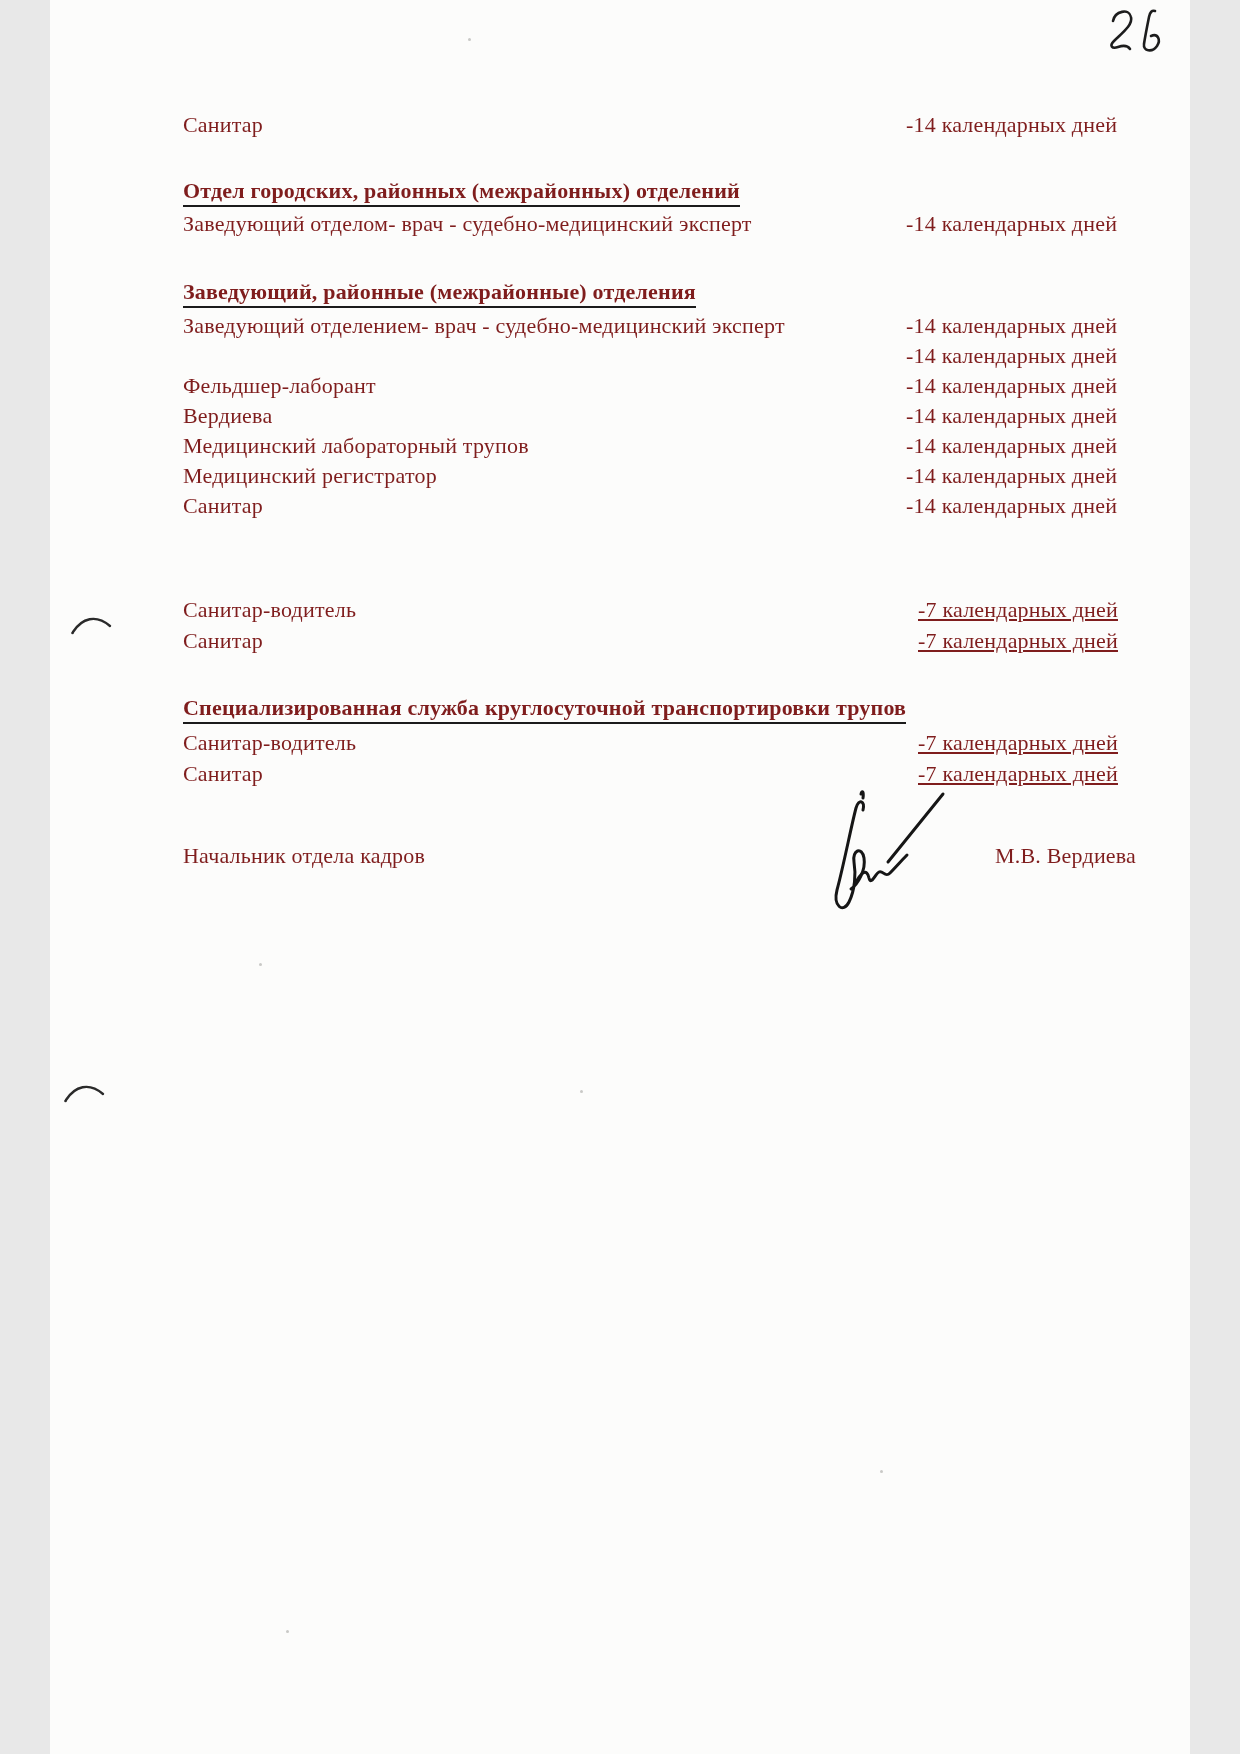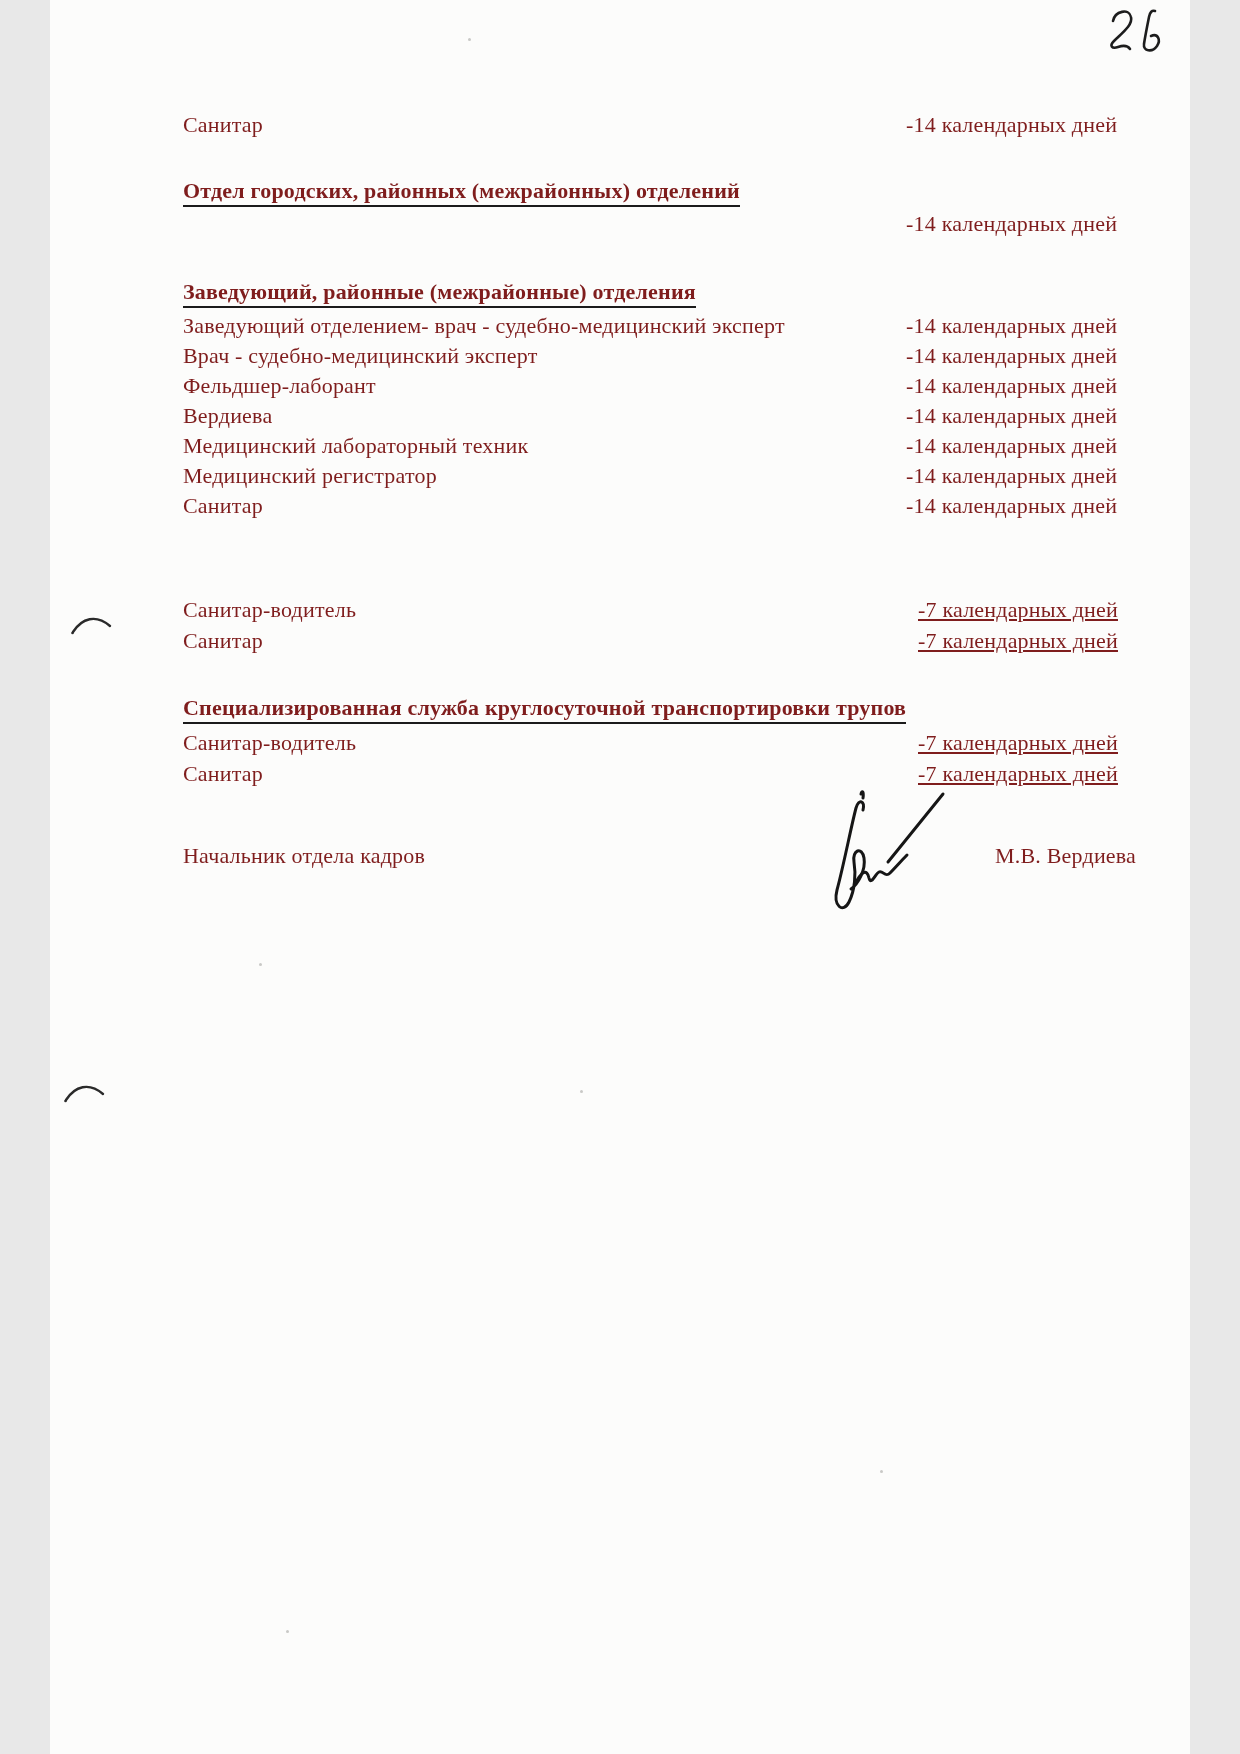--- a/index.html
+++ b/index.html
@@ -78,42 +78,42 @@
     <path d="M50 5 C47 4 45 6 44 11 C42 21 40 31 39 38 C38 45 47 47 52 40 C56 34 53 27 46 30"></path>
   </svg>
 
   <div class="row" style="top:112px">
     <span class="pos">Санитар</span>
     <span class="val">-14 календарных дней</span>
   </div>
 
   <h2 class="heading" style="top:178px">Отдел городских, районных (межрайонных) отделений</h2>
   <div class="row" style="top:211px">
+    <span class="pos">Заведующий отделом- врач - судебно-медицинский эксперт</span>
     <span class="val">-14 календарных дней</span>
   </div>
 
   <h2 class="heading" style="top:279px">Заведующий, районные (межрайонные) отделения</h2>
   <div class="row" style="top:313px">
     <span class="pos">Заведующий отделением- врач - судебно-медицинский эксперт</span>
     <span class="val">-14 календарных дней</span>
   </div>
   <div class="row" style="top:343px">
-    <span class="pos">Врач - судебно-медицинский эксперт</span>
     <span class="val">-14 календарных дней</span>
   </div>
   <div class="row" style="top:373px">
     <span class="pos">Фельдшер-лаборант</span>
     <span class="val">-14 календарных дней</span>
   </div>
   <div class="row" style="top:403px">
     <span class="pos">Вердиева</span>
     <span class="val">-14 календарных дней</span>
   </div>
   <div class="row" style="top:433px">
-    <span class="pos">Медицинский лабораторный техник</span>
+    <span class="pos">Медицинский лабораторный трупов</span>
     <span class="val">-14 календарных дней</span>
   </div>
   <div class="row" style="top:463px">
     <span class="pos">Медицинский регистратор</span>
     <span class="val">-14 календарных дней</span>
   </div>
   <div class="row" style="top:493px">
     <span class="pos">Санитар</span>
     <span class="val">-14 календарных дней</span>
   </div>

